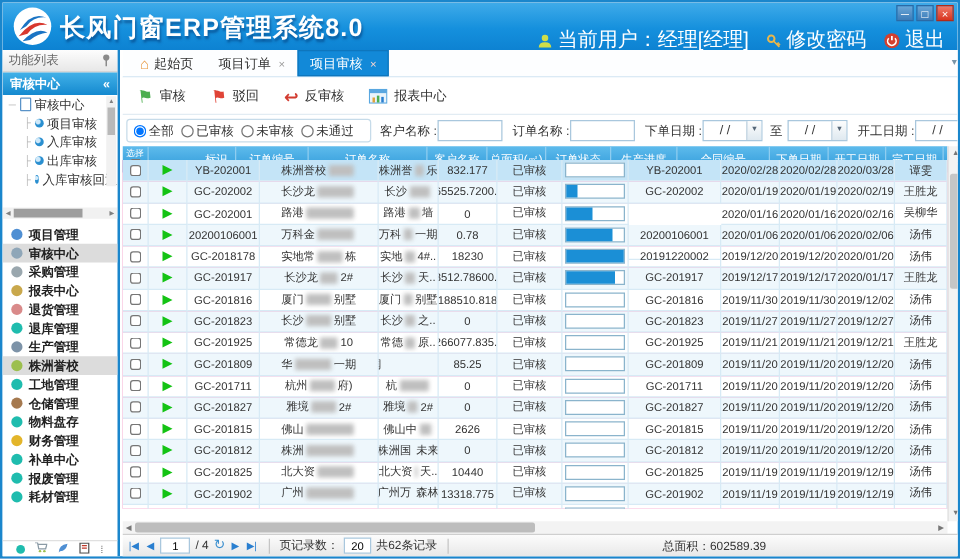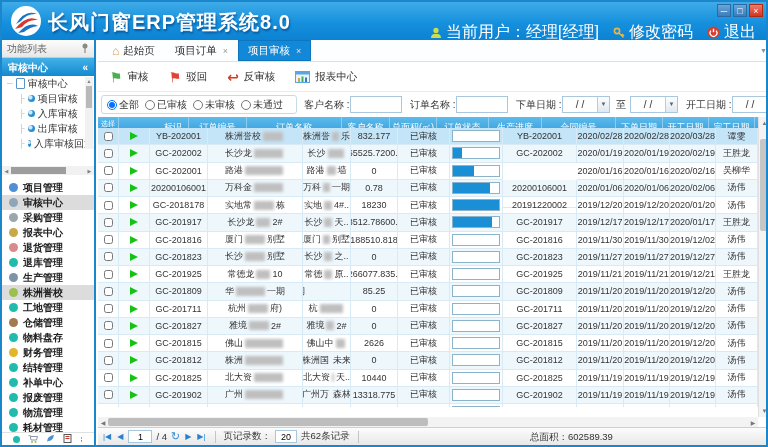--- a/index.html
+++ b/index.html
@@ -270,33 +270,25 @@
         <div class="module-item">
           <span class="module-icon" style="background: rgb(31, 188, 174);"></span>
           <span>物料盘存</span>
         </div>
         <div class="module-item">
           <span class="module-icon" style="background: rgb(227, 181, 42);"></span>
           <span>财务管理</span>
         </div>
         <div class="module-item">
           <span class="module-icon" style="background: rgb(31, 188, 174);"></span>
-          <span>结转管理</span>
-        </div>
-        <div class="module-item">
-          <span class="module-icon" style="background: rgb(31, 188, 174);"></span>
           <span>补单中心</span>
         </div>
         <div class="module-item">
           <span class="module-icon" style="background: rgb(31, 188, 174);"></span>
           <span>报废管理</span>
-        </div>
-        <div class="module-item">
-          <span class="module-icon" style="background: rgb(31, 188, 174);"></span>
-          <span>物流管理</span>
         </div>
         <div class="module-item">
           <span class="module-icon" style="background: rgb(31, 188, 174);"></span>
           <span>耗材管理</span>
         </div>
       </div>
     <div id="side-footer">
       <span class="f-ico" style="width:7px;height:7px;border-radius:50%;background:#1fbcae"></span>
       <span class="f-ico"><svg width="10" height="8" viewBox="0 0 10 8">
             <path d="M0 0 H2 L3 5 H8.5 L9.5 1.5 H2.5" stroke="#8a9aa5" fill="none"></path>

